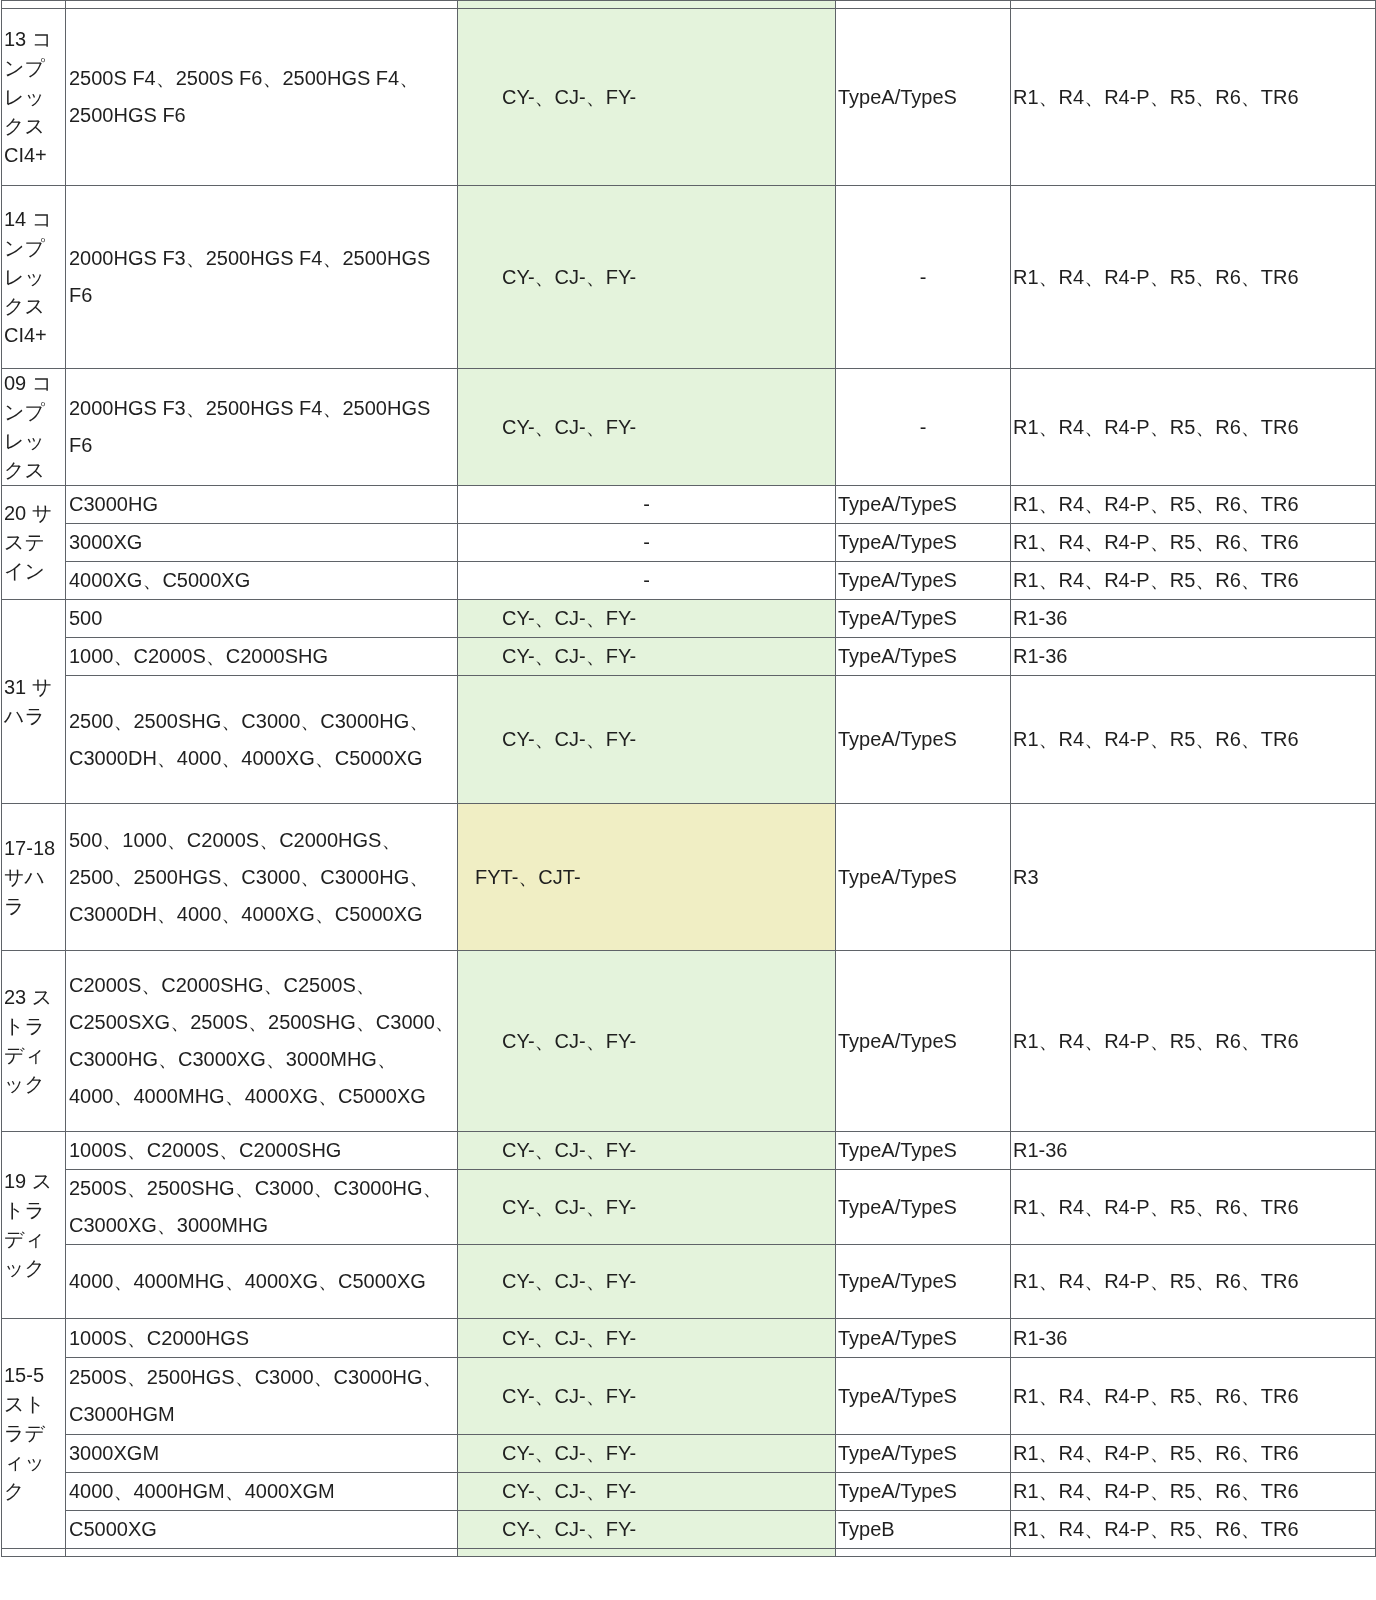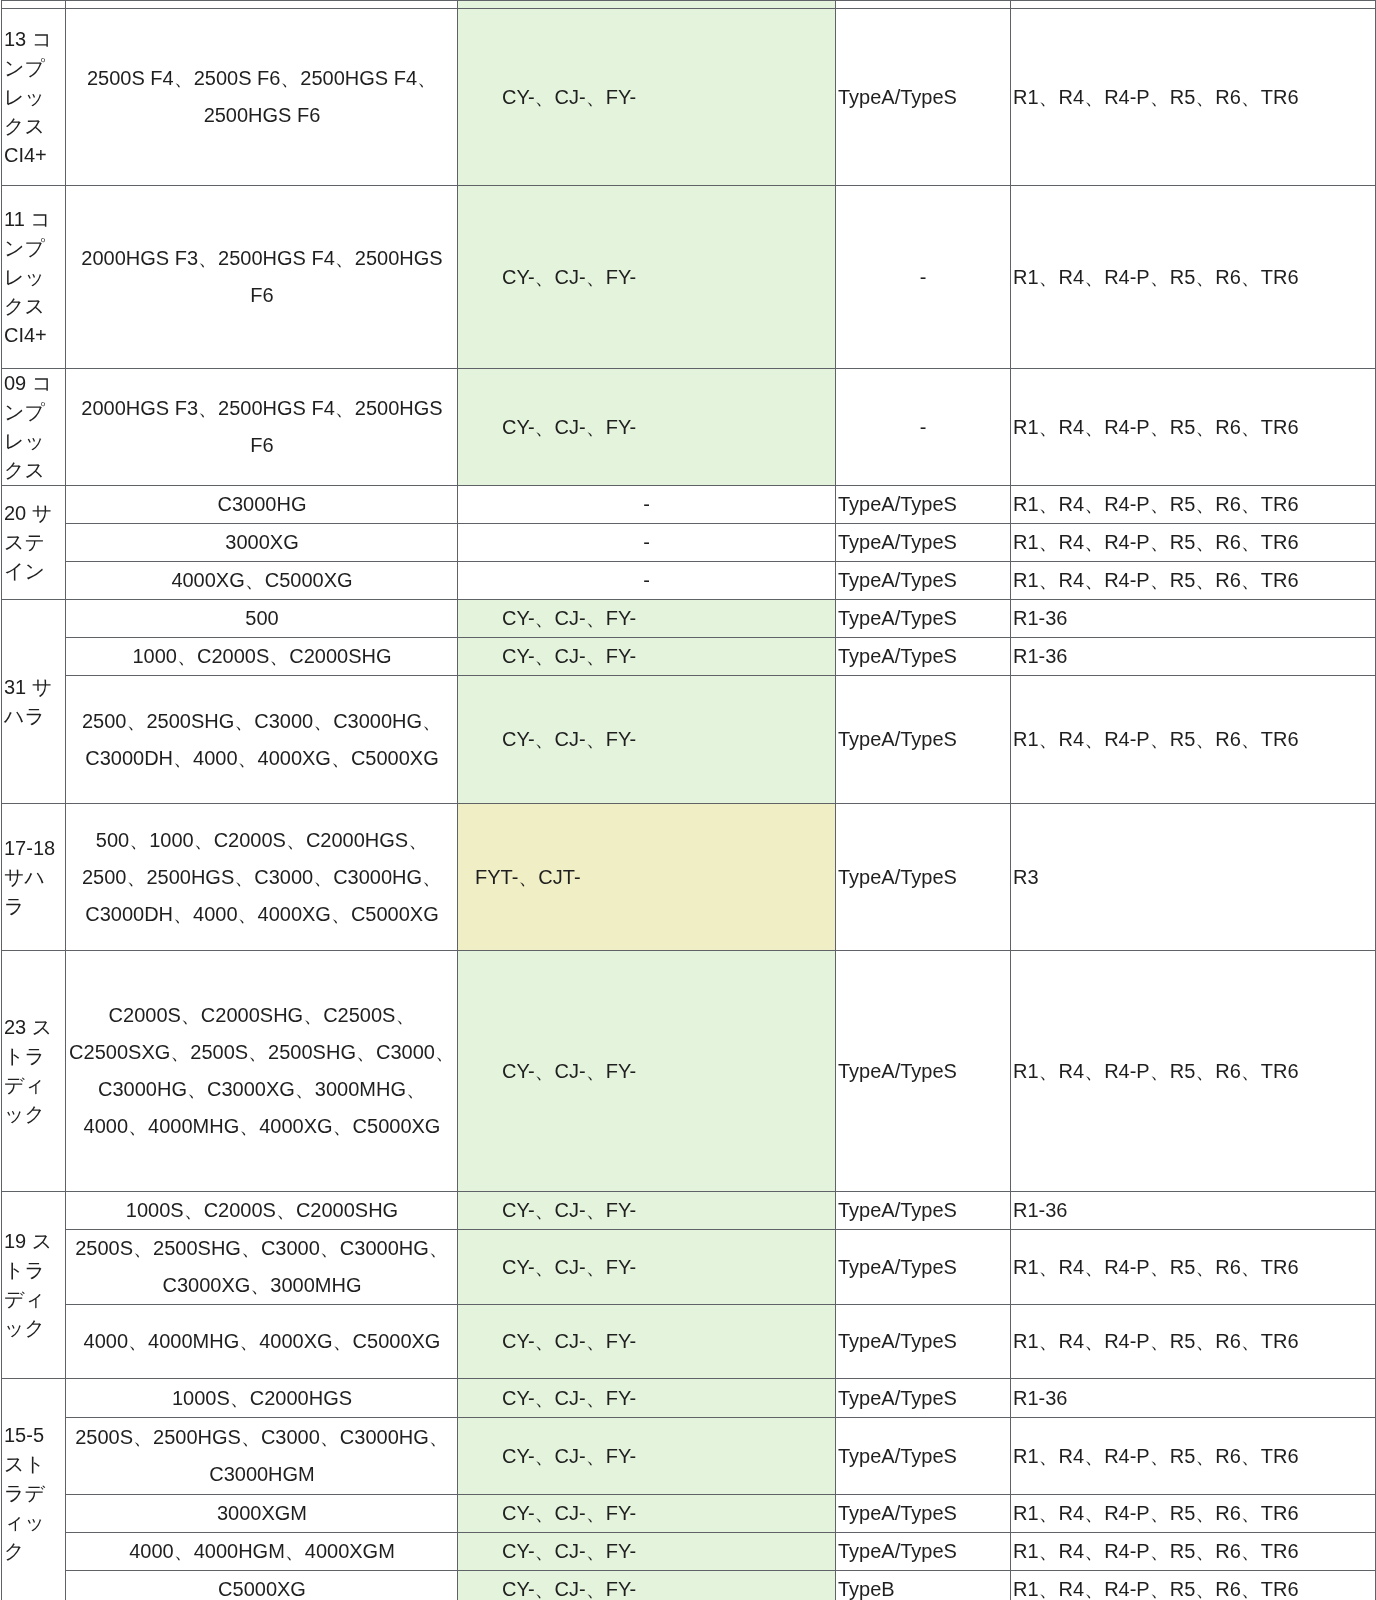--- a/index.html
+++ b/index.html
@@ -26,21 +26,21 @@
     vertical-align:middle;
     overflow:hidden;
     word-wrap:break-word;
   }
   td.series{
     line-height:29px;
     white-space:pre-line;
     padding:0 1px 0 2px;
     word-break:break-all;
   }
-  td.models{padding-left:3px;text-align:center;}
+  td.models{padding-left:3px;}
   .green{background:var(--cell-green);padding-left:44px;}
   .yellow{background:var(--cell-yellow);padding-left:17px;}
   .center{text-align:center;}
   tr.partial td{height:7px;padding:0;line-height:0;}
 </style>
 </head>
 <body>
 
 <table class="compat">
   <colgroup>
@@ -66,21 +66,21 @@
 レッ
 クス
 CI4+</td>
     <td class="models">2500S F4、2500S F6、2500HGS F4、2500HGS F6</td>
     <td class="green">CY-、CJ-、FY-</td>
     <td>TypeA/TypeS</td>
     <td>R1、R4、R4-P、R5、R6、TR6</td>
   </tr>
 
   <tr style="height:183px">
-    <td class="series">11 コ
+    <td class="series">14 コ
 ンプ
 レッ
 クス
 CI4+</td>
     <td class="models">2000HGS F3、2500HGS F4、2500HGS F6</td>
     <td class="green">CY-、CJ-、FY-</td>
     <td class="center">-</td>
     <td>R1、R4、R4-P、R5、R6、TR6</td>
   </tr>
 
@@ -141,21 +141,21 @@
   <tr style="height:147px">
     <td class="series">17-18
 サハ
 ラ</td>
     <td class="models">500、1000、C2000S、C2000HGS、2500、2500HGS、C3000、C3000HG、C3000DH、4000、4000XG、C5000XG</td>
     <td class="yellow">FYT-、CJT-</td>
     <td>TypeA/TypeS</td>
     <td>R3</td>
   </tr>
 
-  <tr style="height:241px">
+  <tr style="height:181px">
     <td class="series">23 ス
 トラ
 ディ
 ック</td>
     <td class="models">C2000S、C2000SHG、C2500S、C2500SXG、2500S、2500SHG、C3000、C3000HG、C3000XG、3000MHG、4000、4000MHG、4000XG、C5000XG</td>
     <td class="green">CY-、CJ-、FY-</td>
     <td>TypeA/TypeS</td>
     <td>R1、R4、R4-P、R5、R6、TR6</td>
   </tr>
 

